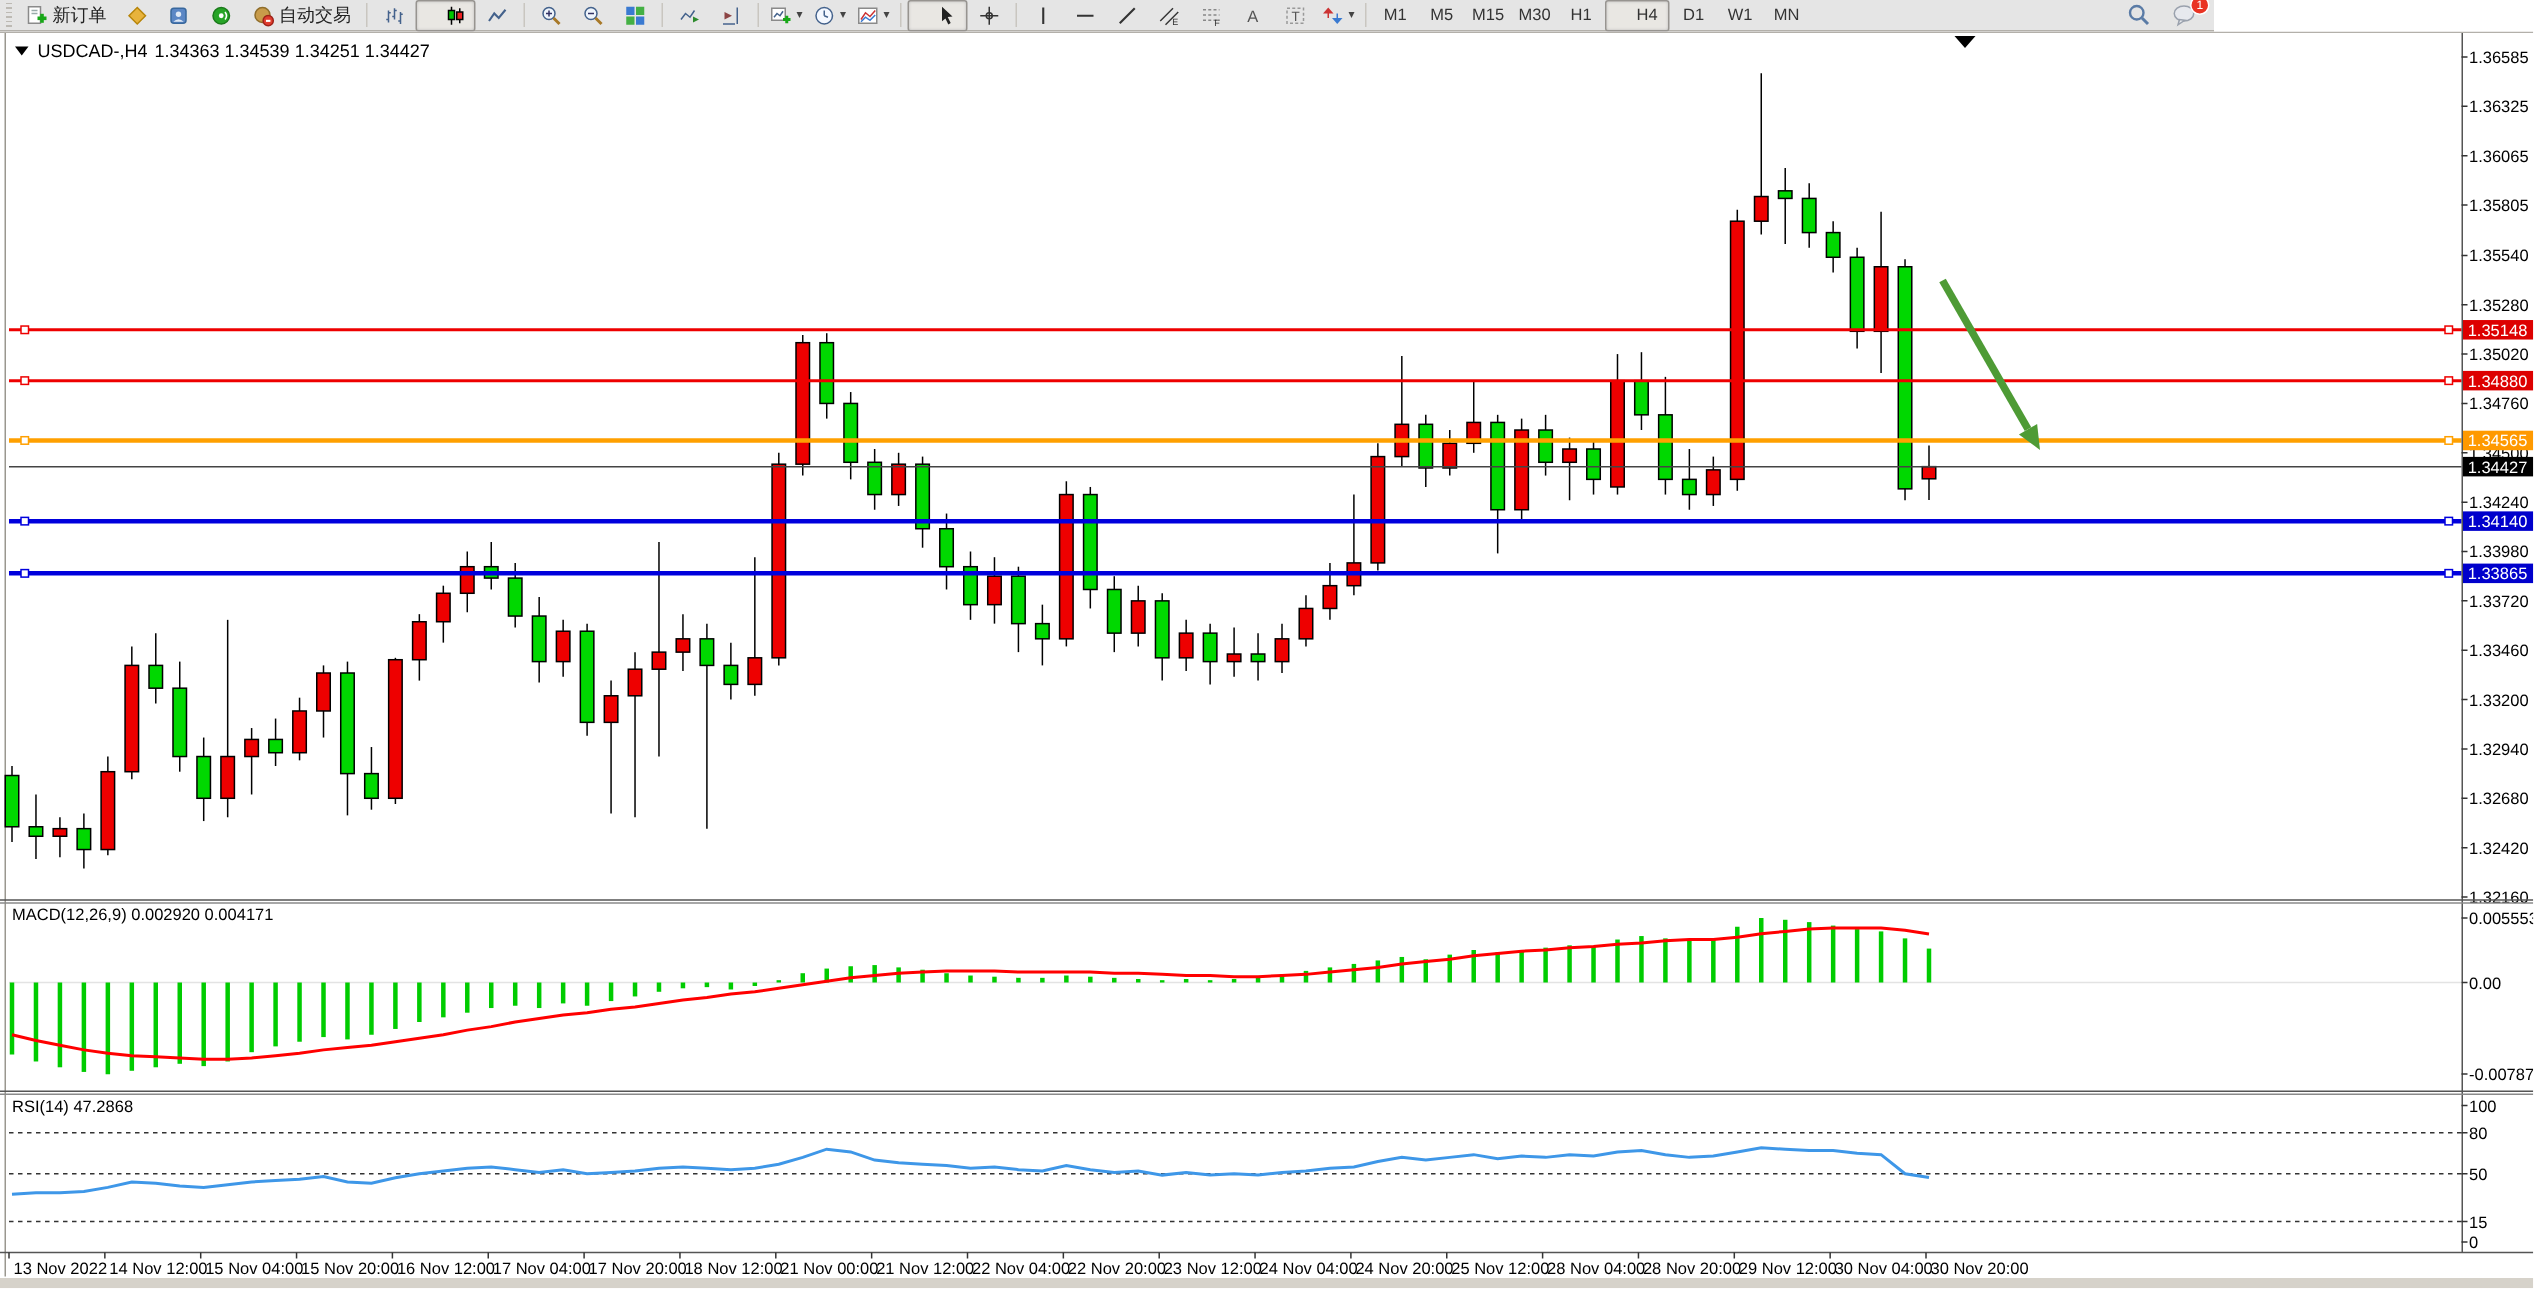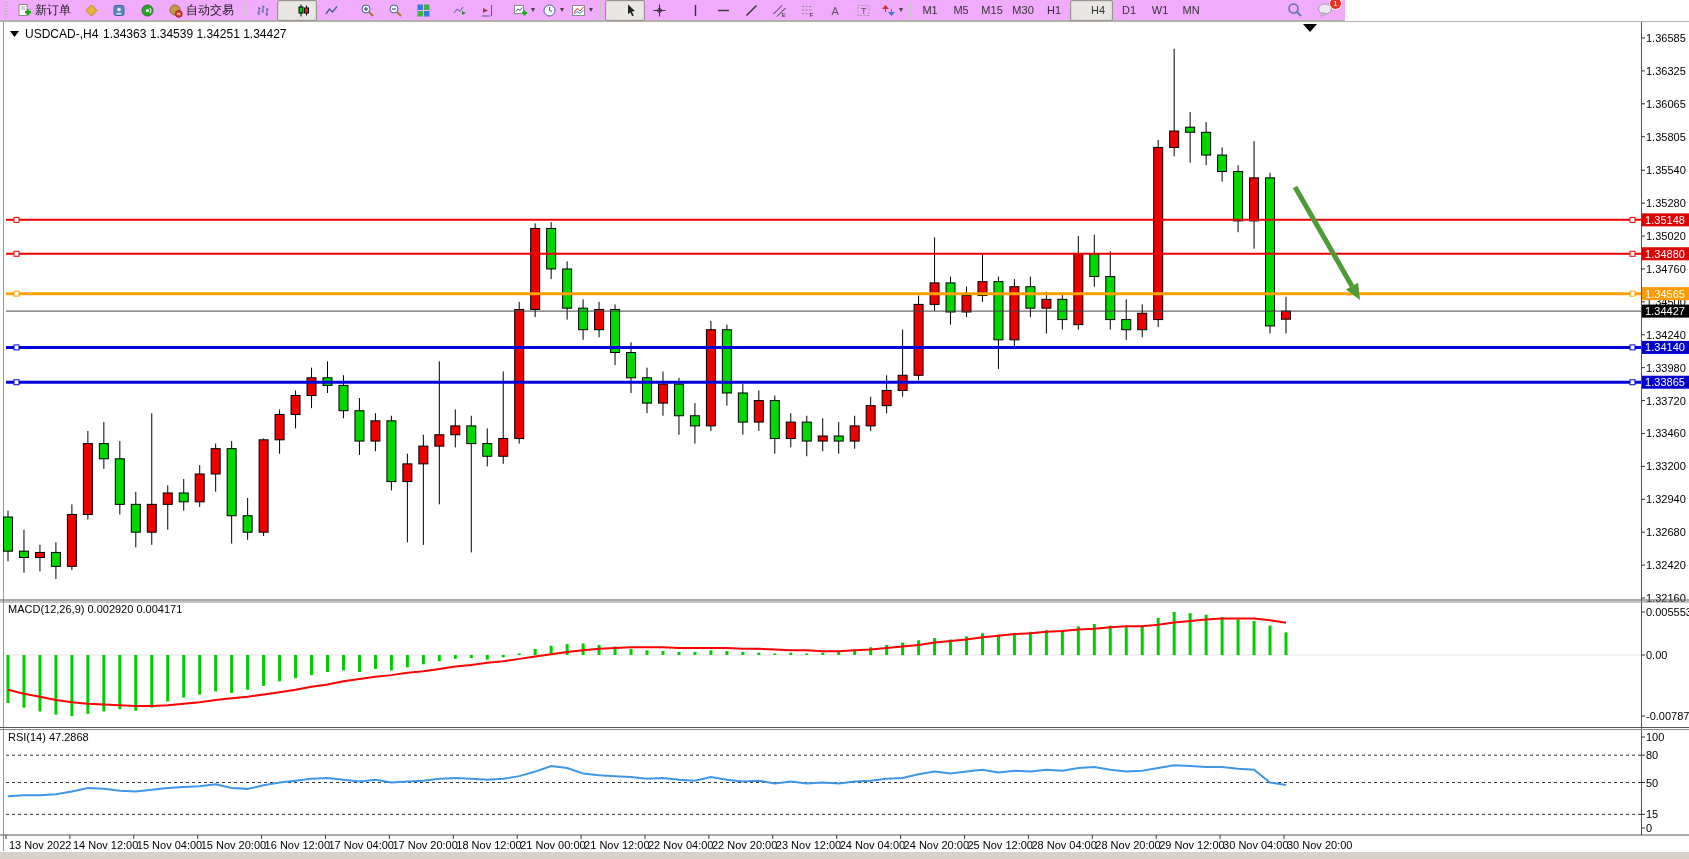--- a/index.html
+++ b/index.html
@@ -1,19 +1,19 @@
 <!DOCTYPE html>
 <html><head>
 <meta charset="utf-8">
 <style>
   html,body{margin:0;padding:0;background:#fff;}
   .app{position:relative;width:1689px;height:859px;overflow:hidden;background:#fff;
        font-family:"Liberation Sans","DejaVu Sans",sans-serif;-webkit-font-smoothing:antialiased;}
   
-  .toolbar{position:absolute;left:0;top:0;width:1345px;height:21px;background:#f0abfc;
+  .toolbar{position:absolute;left:0;top:0;width:1476px;height:21px;background:#e5e5e5;
            border-bottom:1px solid #b3b0aa;display:flex;align-items:center;gap:1px;padding:0 2px;box-sizing:border-box;}
   .grip{width:4px;height:16px;margin:0 2px;
         background-image:repeating-linear-gradient(to bottom,#bdbab4 0 1px,transparent 1px 3px);}
   .tb-sep{width:1px;height:16px;background:#c9c6c0;margin:0 3px;}
   .tb-btn{height:19px;min-width:21px;display:flex;align-items:center;justify-content:center;gap:3px;
           padding:0 2px;border:1px solid transparent;border-radius:2px;font-size:12px;color:#222;cursor:default;}
   .tb-btn.txt{padding:0 5px;}
   .tb-btn.active{background:#e9e7e3;border-color:#979490;box-shadow:inset 0 0 2px #bbb;padding-left:15px;}
   .tf{font-size:11px;color:#333;min-width:24px;text-align:center;}
   .right{margin-left:auto;display:flex;align-items:center;gap:4px;padding-right:4px;}

